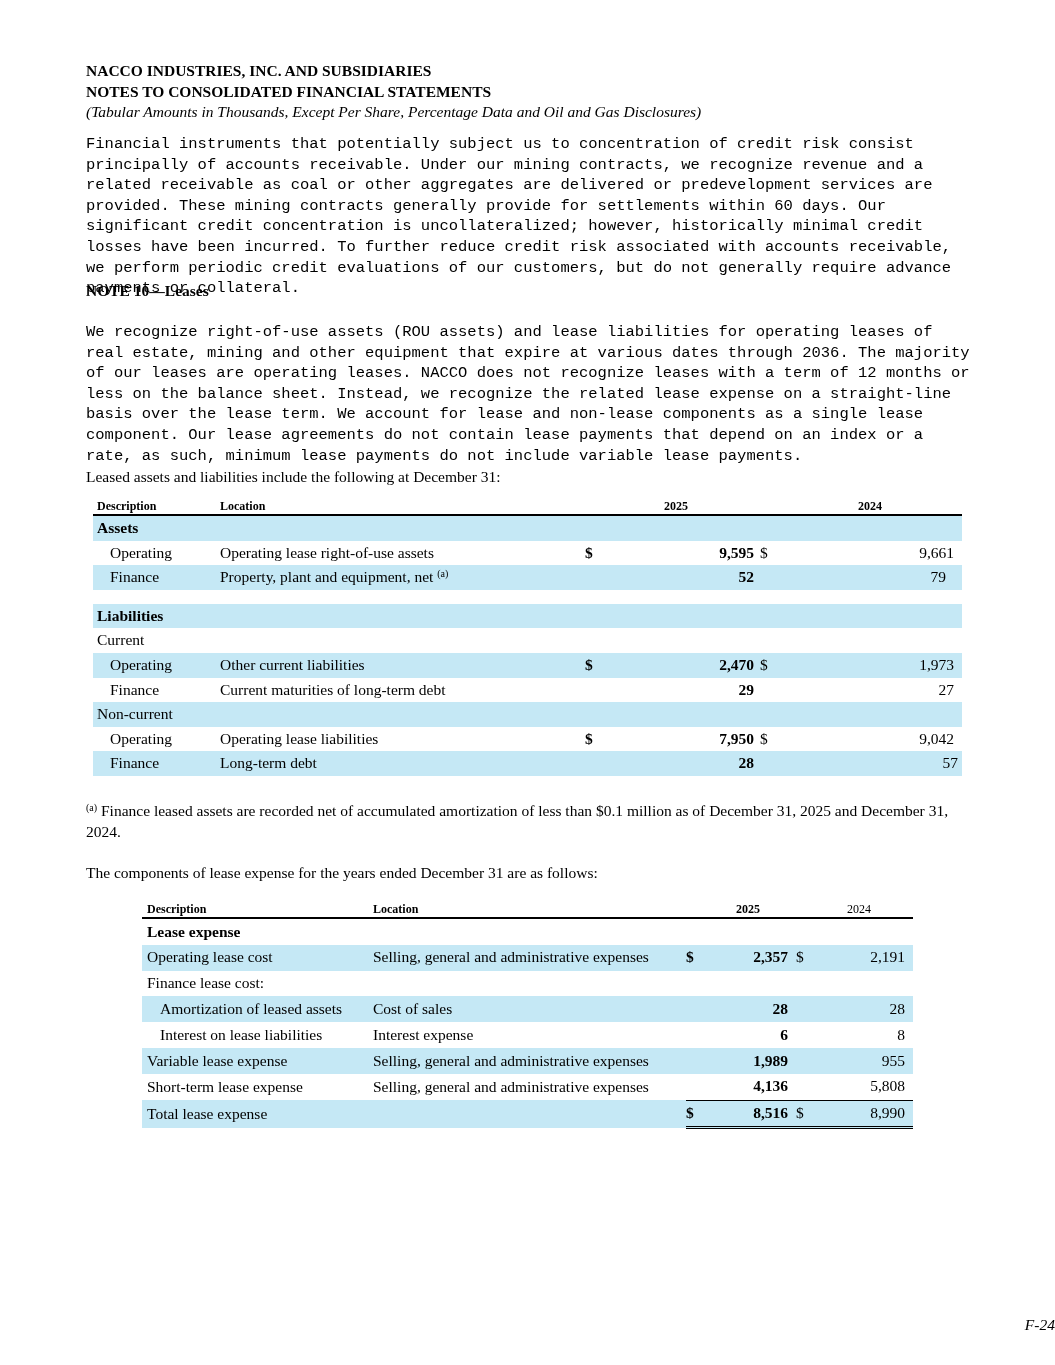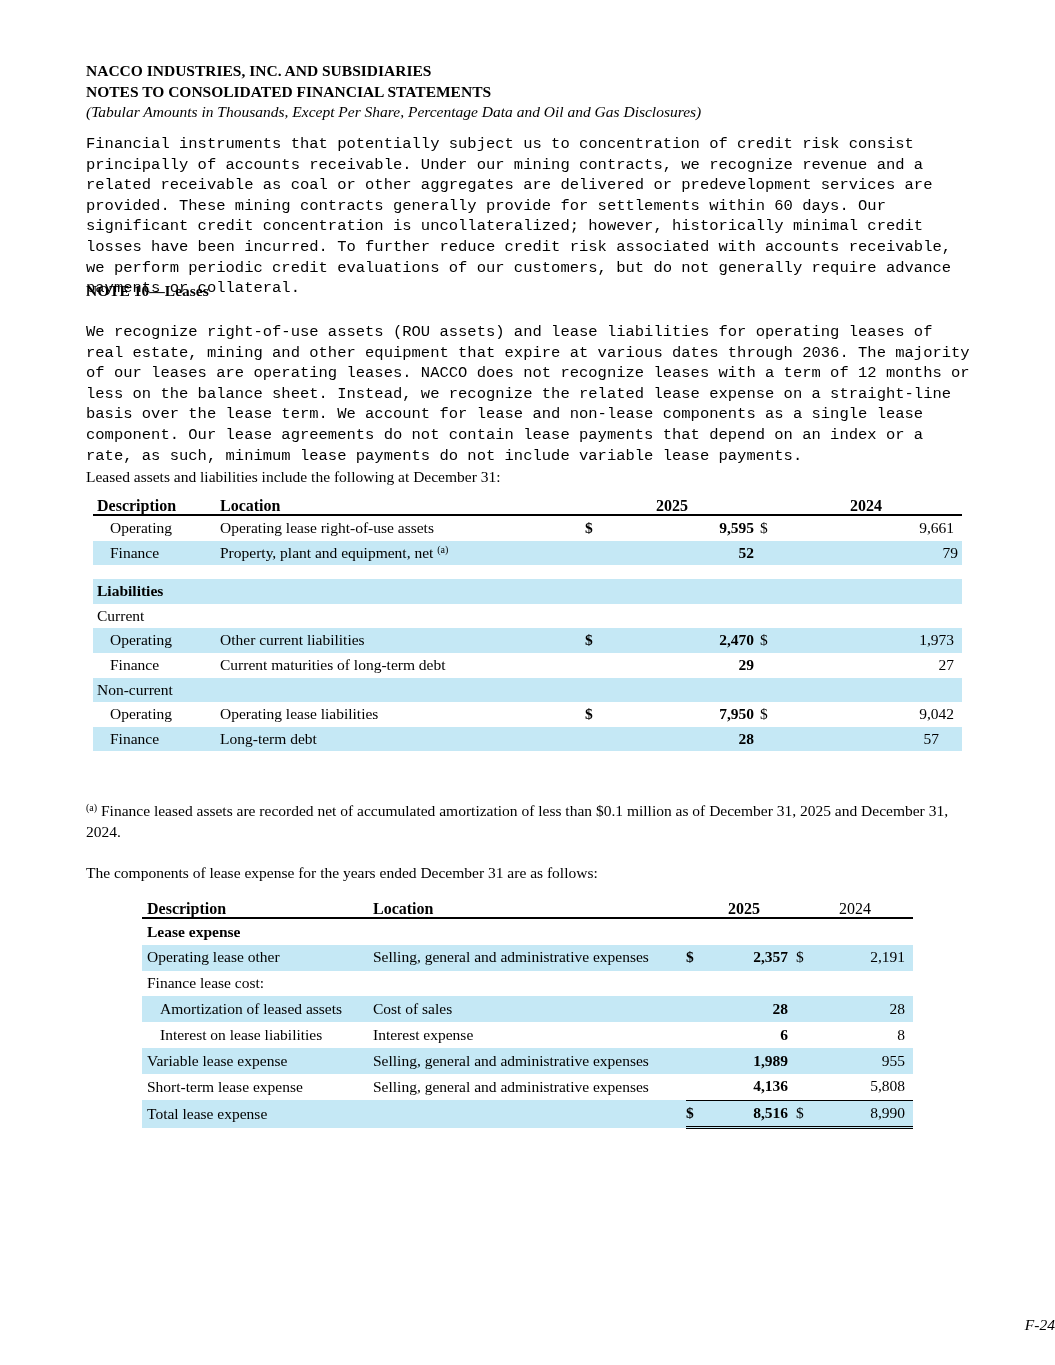--- a/index.html
+++ b/index.html
@@ -12,21 +12,21 @@
   .hdr { font-weight: bold; font-size: 15.5px; line-height: 20.5px; }
   .hdr-ital { font-style: italic; font-size: 15.5px; line-height: 20.5px; }
   .para { margin: 0; font-family: Liberation Mono, monospace; }
   .p1 { position: absolute; left: 86px; top: 134px; width: 886px; }
   .note-title { position: absolute; left: 86px; top: 281px; font-weight: bold; }
   .p2 { position: absolute; left: 86px; top: 322px; width: 886px; }
   .p3 { position: absolute; left: 86px; top: 467px; }
   table { border-collapse: collapse; }
   .t1 { position: absolute; left: 93px; top: 496px; width: 869px; }
   .t1 td, .t2 td { padding: 0; white-space: nowrap; }
-  .th { font-weight: bold; font-size: 16px; line-height: 16px; height: 18px; vertical-align: bottom; }
+  .th { font-weight: bold; font-size: 12px; line-height: 16px; height: 18px; vertical-align: bottom; }
   .hrow td { border-bottom: 2px solid #000; }
   .shade td { background: #c5e8f5; }
   .r { text-align: right; }
   .b { font-weight: bold; }
   .t1 tr.row td { height: 24.6px; }
   .t1 tr.gap td { height: 14px; }
   .ind { padding-left: 17px !important; }
   sup { font-size: 10px; vertical-align: top; position: relative; top: -3px; }
   .foot { position: absolute; left: 86px; top: 801px; width: 886px; }
   .p4 { position: absolute; left: 86px; top: 863px; }
@@ -64,35 +64,43 @@
   </colgroup>
   <tbody>
       <tr class="hrow">
     <td class="th" style="padding-left:4px">Description</td>
     <td class="th">Location</td>
     <td class="th"></td>
     <td class="th r" style="padding-right:72px">2025</td>
     <td class="th"></td>
     <td class="th r" style="padding-right:80px">2024</td>
   </tr>
+  <tr class="row shade">
+    <td class="b" style="padding-left:4px">Assets</td>
+    <td></td>
+        <td></td>
+        <td></td>
+        <td></td>
+        <td></td>
+  </tr>
   <tr class="row">
     <td class="ind">Operating</td>
     <td>Operating lease right-of-use assets</td>
     <td class="b">$</td>
     <td class="r b" style="padding-right:6px">9,595</td>
     <td>$</td>
     <td class="r" style="padding-right:8px">9,661</td>
   </tr>
   <tr class="row shade">
     <td class="ind">Finance</td>
     <td><span>Property, plant and equipment, net</span> <sup>(a)</sup></td>
     <td class="b"></td>
     <td class="r b" style="padding-right:6px">52</td>
     <td></td>
-    <td class="r" style="padding-right:4px">79</td>
+    <td class="r" style="padding-right:16px">79</td>
   </tr>
   <tr class="gap">
         <td colspan="6"></td>
       </tr>
   <tr class="row shade">
     <td class="b" style="padding-left:4px">Liabilities</td>
     <td></td>
         <td></td>
         <td></td>
         <td></td>
@@ -137,21 +145,21 @@
     <td class="r b" style="padding-right:6px">7,950</td>
     <td>$</td>
     <td class="r" style="padding-right:8px">9,042</td>
   </tr>
   <tr class="row shade">
     <td class="ind">Finance</td>
     <td>Long-term debt</td>
     <td class="b"></td>
     <td class="r b" style="padding-right:6px">28</td>
     <td></td>
-    <td class="r" style="padding-right:23px">57</td>
+    <td class="r" style="padding-right:4px">57</td>
   </tr>
 </tbody>
   </table>
 
 <div class="foot"><sup>(a)</sup><span> Finance leased assets are recorded net of accumulated amortization of less than $0.1 million as of December 31, 2025 and December 31, 2024.</span></div>
 
 <div class="p4">The components of lease expense for the years ended December 31 are as follows:</div>
 
 <table class="t2">
   <colgroup>
@@ -173,21 +181,21 @@
   </tr>
   <tr class="row">
     <td class="b" style="padding-left:5px">Lease expense</td>
     <td></td>
         <td></td>
         <td></td>
         <td></td>
         <td></td>
   </tr>
   <tr class="row shade">
-    <td style="padding-left:5px">Operating lease other</td>
+    <td style="padding-left:5px">Operating lease cost</td>
     <td style="padding-left:5px">Selling, general and administrative expenses</td>
     <td class="b">$</td>
     <td class="r b" style="padding-right:8px">2,357</td>
     <td>$</td>
     <td class="r" style="padding-right:8px">2,191</td>
   </tr>
   <tr class="row">
     <td style="padding-left:5px">Finance lease cost:</td>
     <td style="padding-left:5px"></td>
     <td></td>

